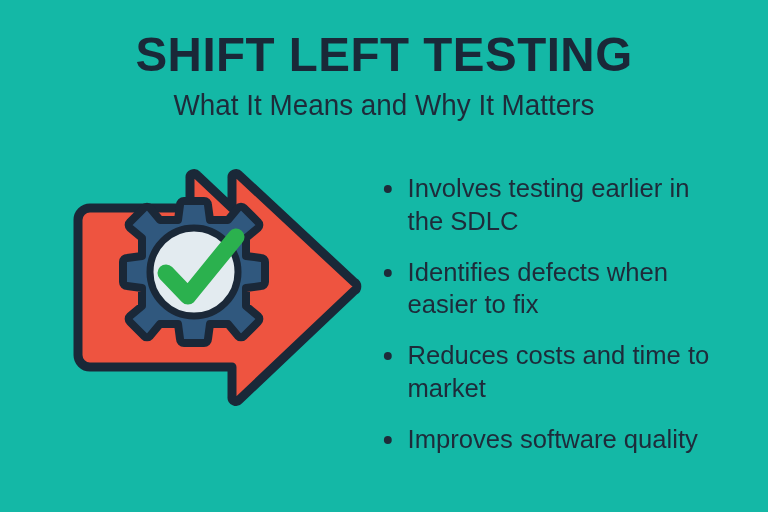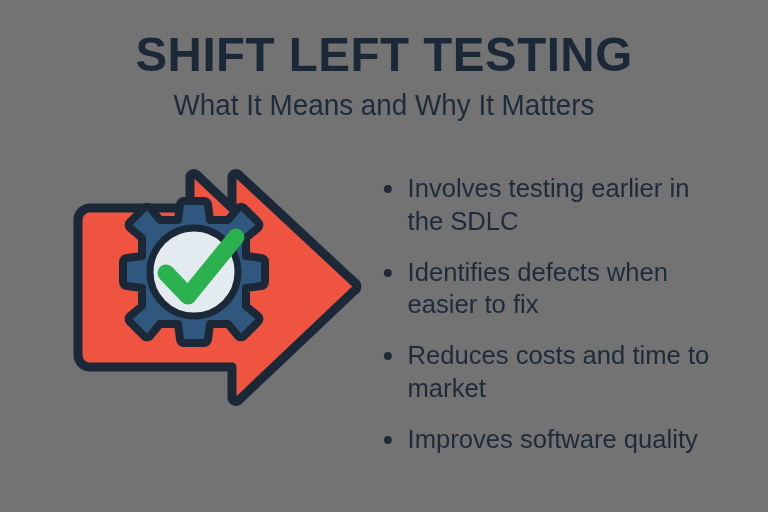--- a/index.html
+++ b/index.html
@@ -11,21 +11,21 @@
     width: 768px;
     height: 512px;
     overflow: hidden;
     font-family: "Liberation Sans", sans-serif;
   }
 
   #poster {
     position: relative;
     width: 768px;
     height: 512px;
-    background: #737373;
+    background: #14b8a6;
     overflow: hidden;
   }
 
   
   .header {
     position: absolute;
     left: 0;
     top: 30px;
     width: 768px;
     text-align: center;

